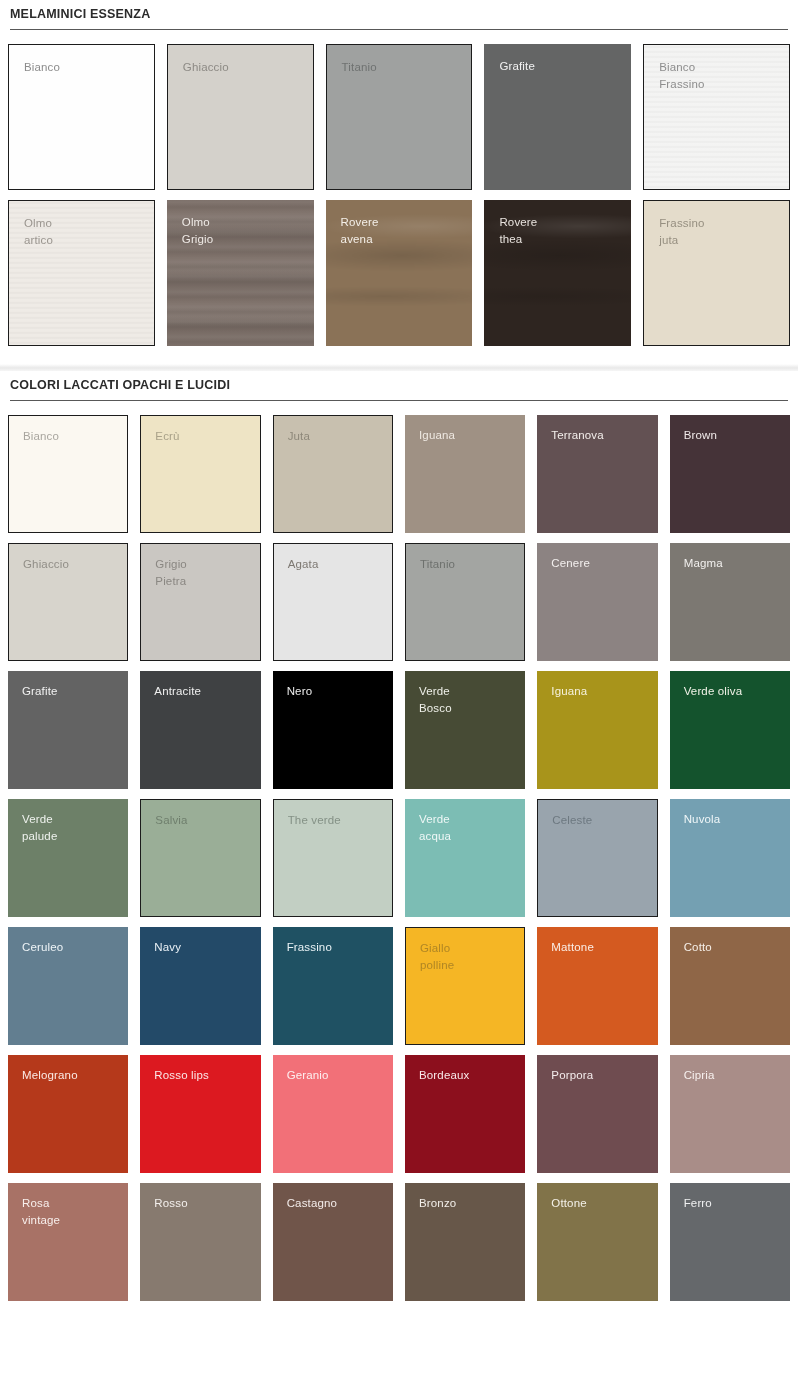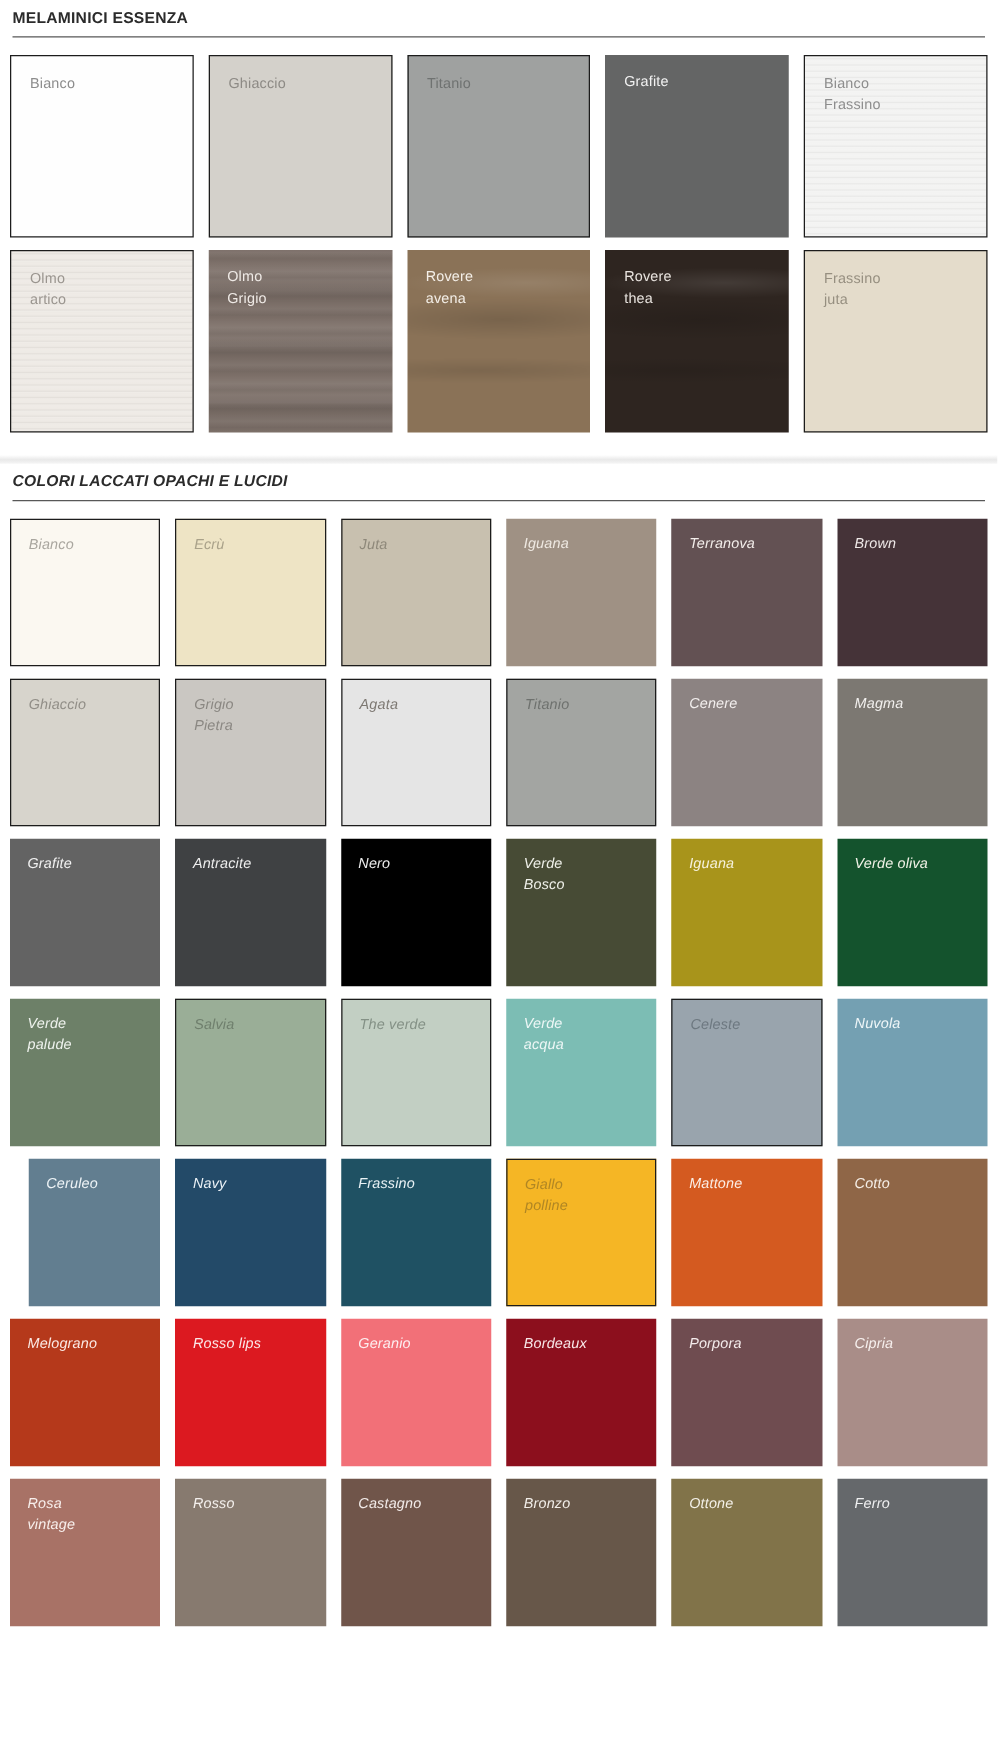--- a/index.html
+++ b/index.html
@@ -144,21 +144,21 @@
           <div class="swatch-label" style="color: rgb(233, 228, 223);">Rovere
 thea</div>
         </div>
         <div class="swatch bordered" style="background: rgb(228, 220, 203);">
           <div class="swatch-label" style="color: rgb(150, 143, 128);">Frassino
 juta</div>
         </div>
       </div>
   </div>
 
-  <div class="section" style="margin-top:18px;font-style:italic;">
+  <div class="section" style="margin-top:18px;">
     <div class="sec-band"></div>
     <div class="sec-headwrap">
       <div class="sec-title">COLORI LACCATI OPACHI E LUCIDI</div>
       <div class="sec-rule"></div>
     </div>
     <div class="grid cols6" id="grid-laccati">
         <div class="swatch bordered" style="background: rgb(251, 248, 241);">
           <div class="swatch-label" style="color: rgb(169, 166, 159);">Bianco</div>
         </div>
         <div class="swatch bordered" style="background: rgb(238, 228, 197);">
@@ -227,21 +227,21 @@
         <div class="swatch" style="background: rgb(124, 189, 180);">
           <div class="swatch-label" style="color: rgb(238, 247, 246);">Verde
 acqua</div>
         </div>
         <div class="swatch bordered" style="background: rgb(153, 164, 173);">
           <div class="swatch-label" style="color: rgb(109, 120, 128);">Celeste</div>
         </div>
         <div class="swatch" style="background: rgb(116, 160, 178);">
           <div class="swatch-label" style="color: rgb(239, 246, 248);">Nuvola</div>
         </div>
-        <div class="swatch" style="background: rgb(98, 126, 144); margin-left: 15px;">
+        <div class="swatch" style="background: rgb(98, 126, 144);">
           <div class="swatch-label" style="color: rgb(238, 244, 247);">Ceruleo</div>
         </div>
         <div class="swatch" style="background: rgb(35, 74, 104);">
           <div class="swatch-label" style="color: rgb(234, 241, 246);">Navy</div>
         </div>
         <div class="swatch" style="background: rgb(31, 81, 99);">
           <div class="swatch-label" style="color: rgb(233, 242, 245);">Frassino</div>
         </div>
         <div class="swatch bordered" style="background: rgb(245, 182, 37);">
           <div class="swatch-label" style="color: rgb(176, 134, 36);">Giallo

